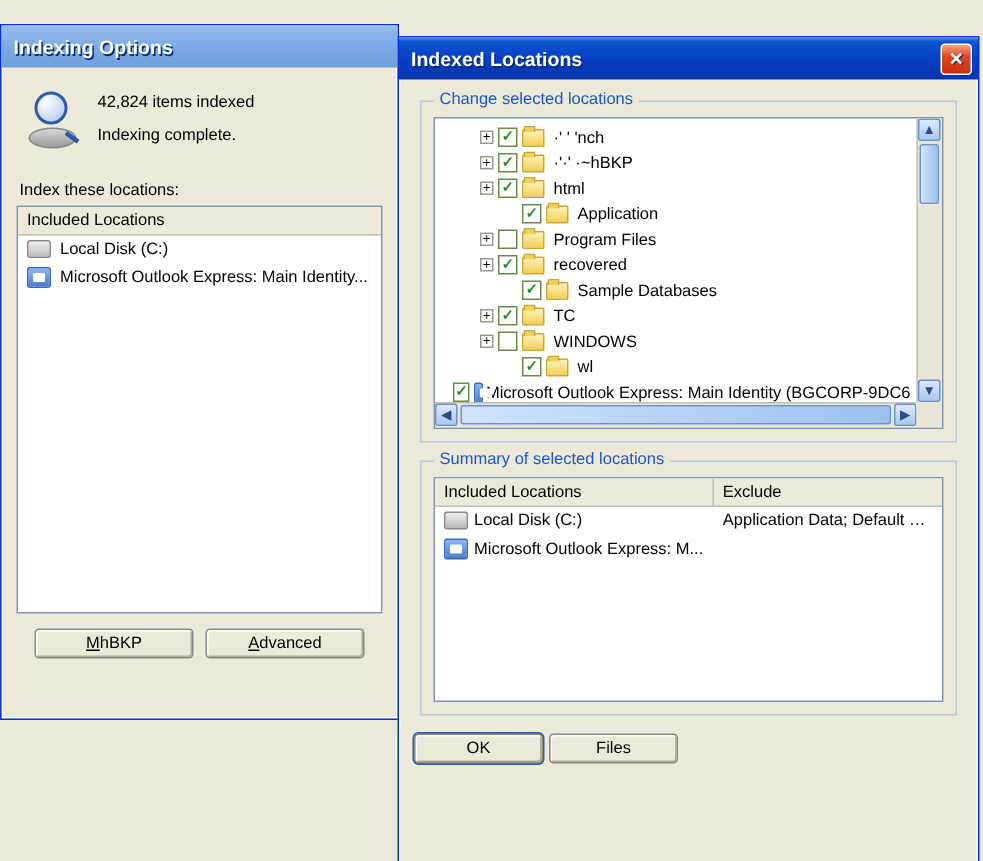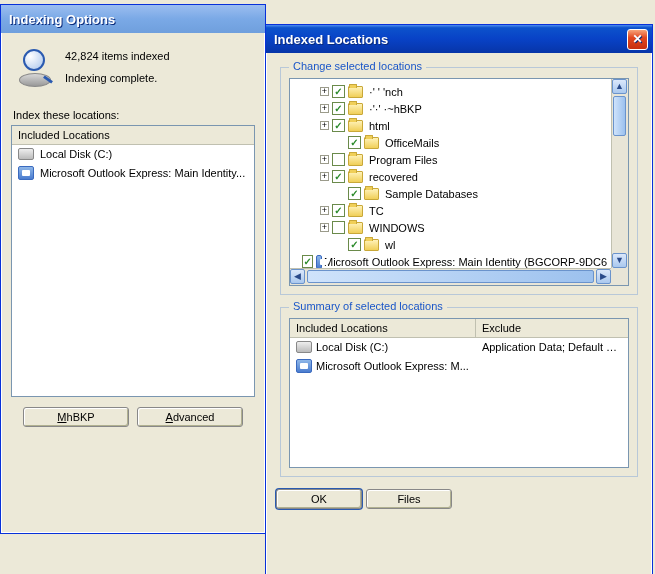--- a/index.html
+++ b/index.html
@@ -40,21 +40,21 @@
     border-radius: 3px;
     color: #fff;
     font-weight: bold;
     font-size: 12px;
     line-height: 18px;
     text-align: center;
     cursor: pointer;
   }
   .win-body { padding: 8px 10px 10px 10px; }
   
-  #win1 { left: 0; top: 4px; width: 266px; height: 530px; }
+  #win1 { left: 0; top: 16px; width: 266px; height: 464px; }
   #win1 .titlebar { background: linear-gradient(to bottom,#9bbef0 0%, #7aa9e6 50%, #6f9fdd 100%); color:#fff; }
   .info-area { display:flex; gap:10px; padding:6px 4px 14px 4px; align-items:center;}
   .magnifier {
     width:40px; height:40px; position:relative;
   }
   .mag-base {
     position:absolute; left:4px; bottom:0; width:32px; height:14px;
     background: linear-gradient(to bottom,#d7d7d7,#999);
     border:1px solid #888; border-radius:50%;
   }
@@ -236,21 +236,21 @@
               <span class="expand-box">+</span>
               <span class="cb checked"></span>
               <span class="folder-icon"></span>
               <span class="node-label">html</span>
             </div>
             <div class="tree-row">
               <span class="indent" style="width:42px"></span>
               <span class="expand-spacer"></span>
               <span class="cb checked"></span>
               <span class="folder-icon"></span>
-              <span class="node-label">OfficeMails</span>
+              <span class="node-label">Application</span>
             </div>
             <div class="tree-row">
               <span class="indent" style="width:28px"></span>
               <span class="expand-box">+</span>
               <span class="cb"></span>
               <span class="folder-icon"></span>
               <span class="node-label">Program Files</span>
             </div>
             <div class="tree-row">
               <span class="indent" style="width:28px"></span>

